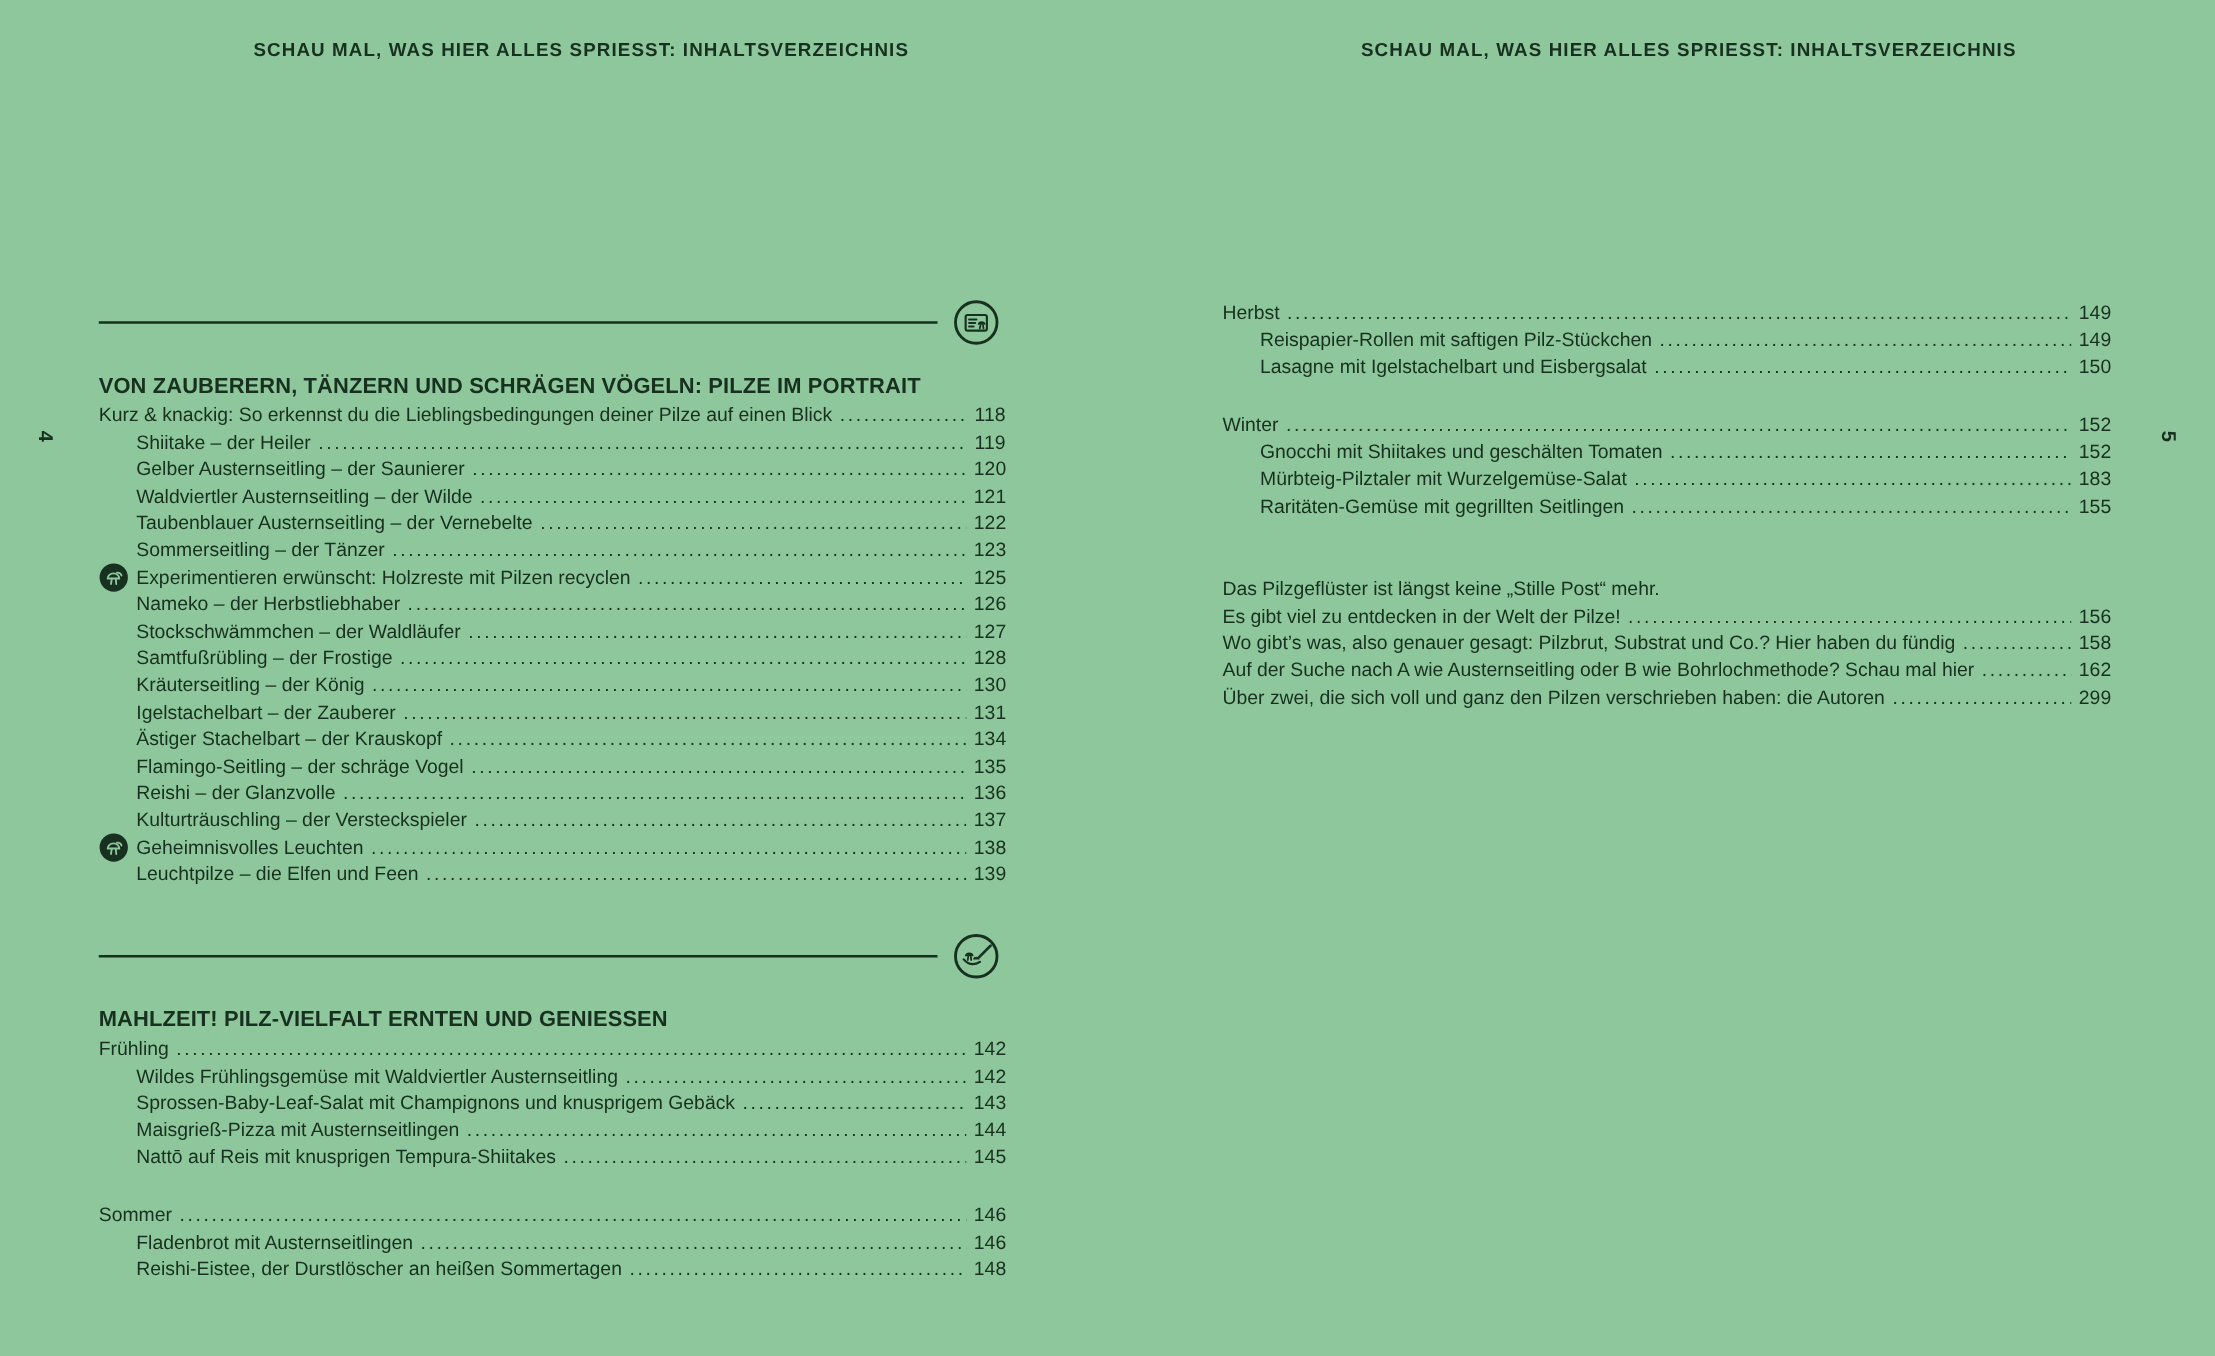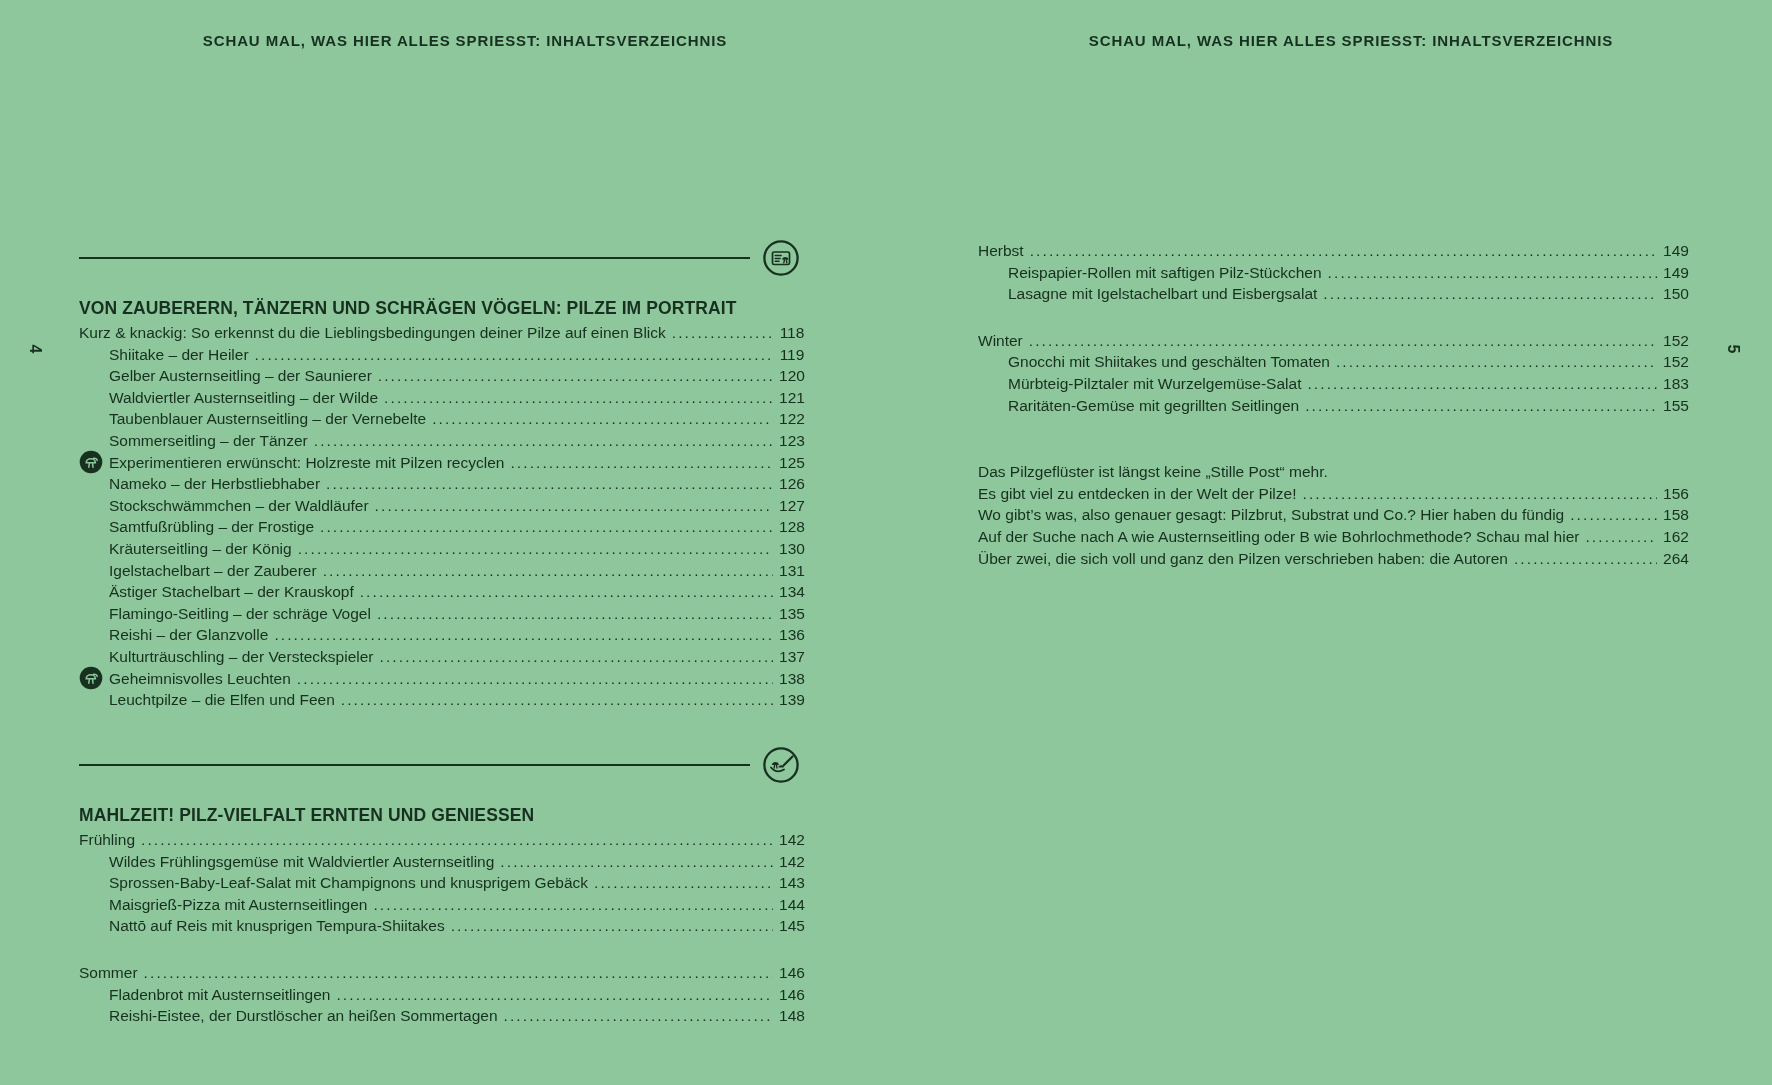--- a/index.html
+++ b/index.html
@@ -365,16 +365,16 @@
       <div class="toc-row">
 
         <span class="toc-label">Auf der Suche nach A wie Austernseitling oder B wie Bohrlochmethode? Schau mal hier</span>
         <span class="toc-dots"></span>
         <span class="toc-page">162</span>
       </div>
       <div class="toc-row">
 
         <span class="toc-label">Über zwei, die sich voll und ganz den Pilzen verschrieben haben: die Autoren</span>
         <span class="toc-dots"></span>
-        <span class="toc-page">264</span>
+        <span class="toc-page">299</span>
       </div>
     </div>
 </div>
 
 </body></html>

